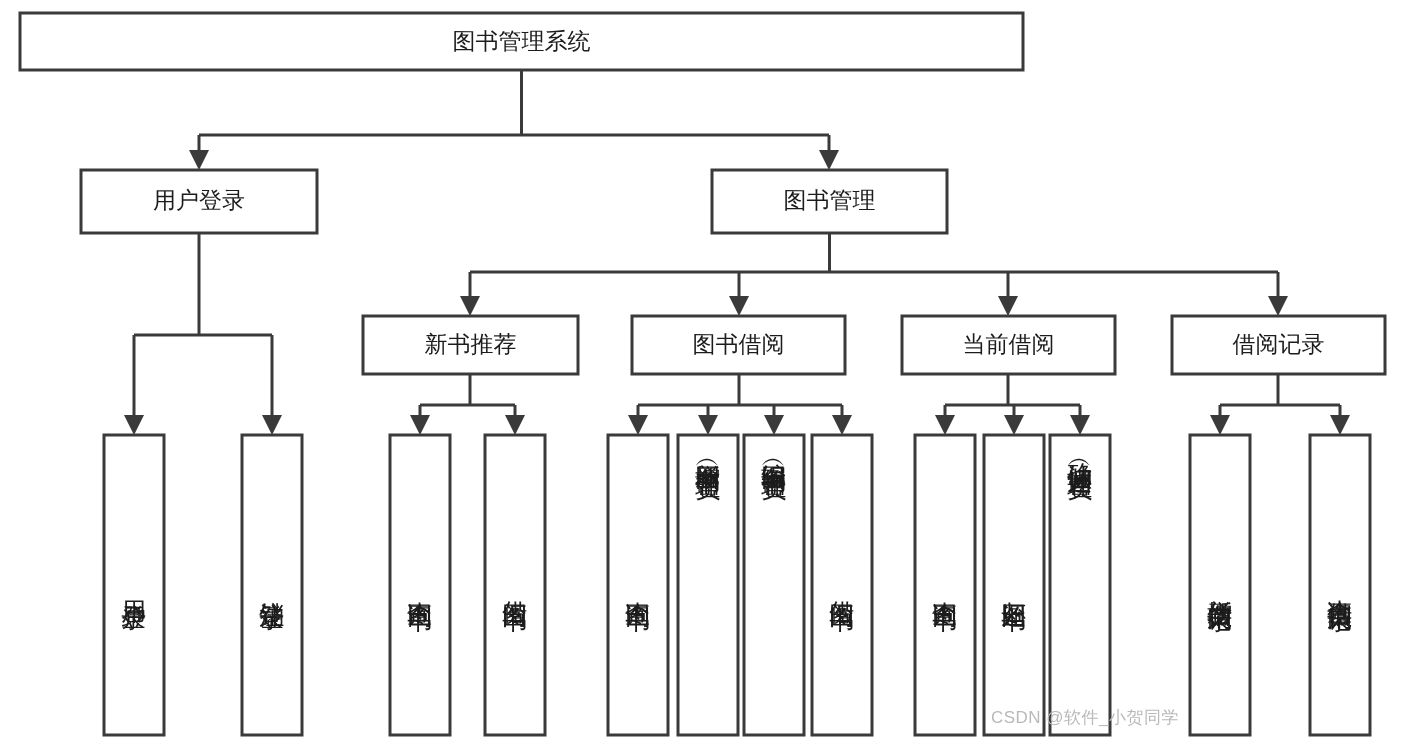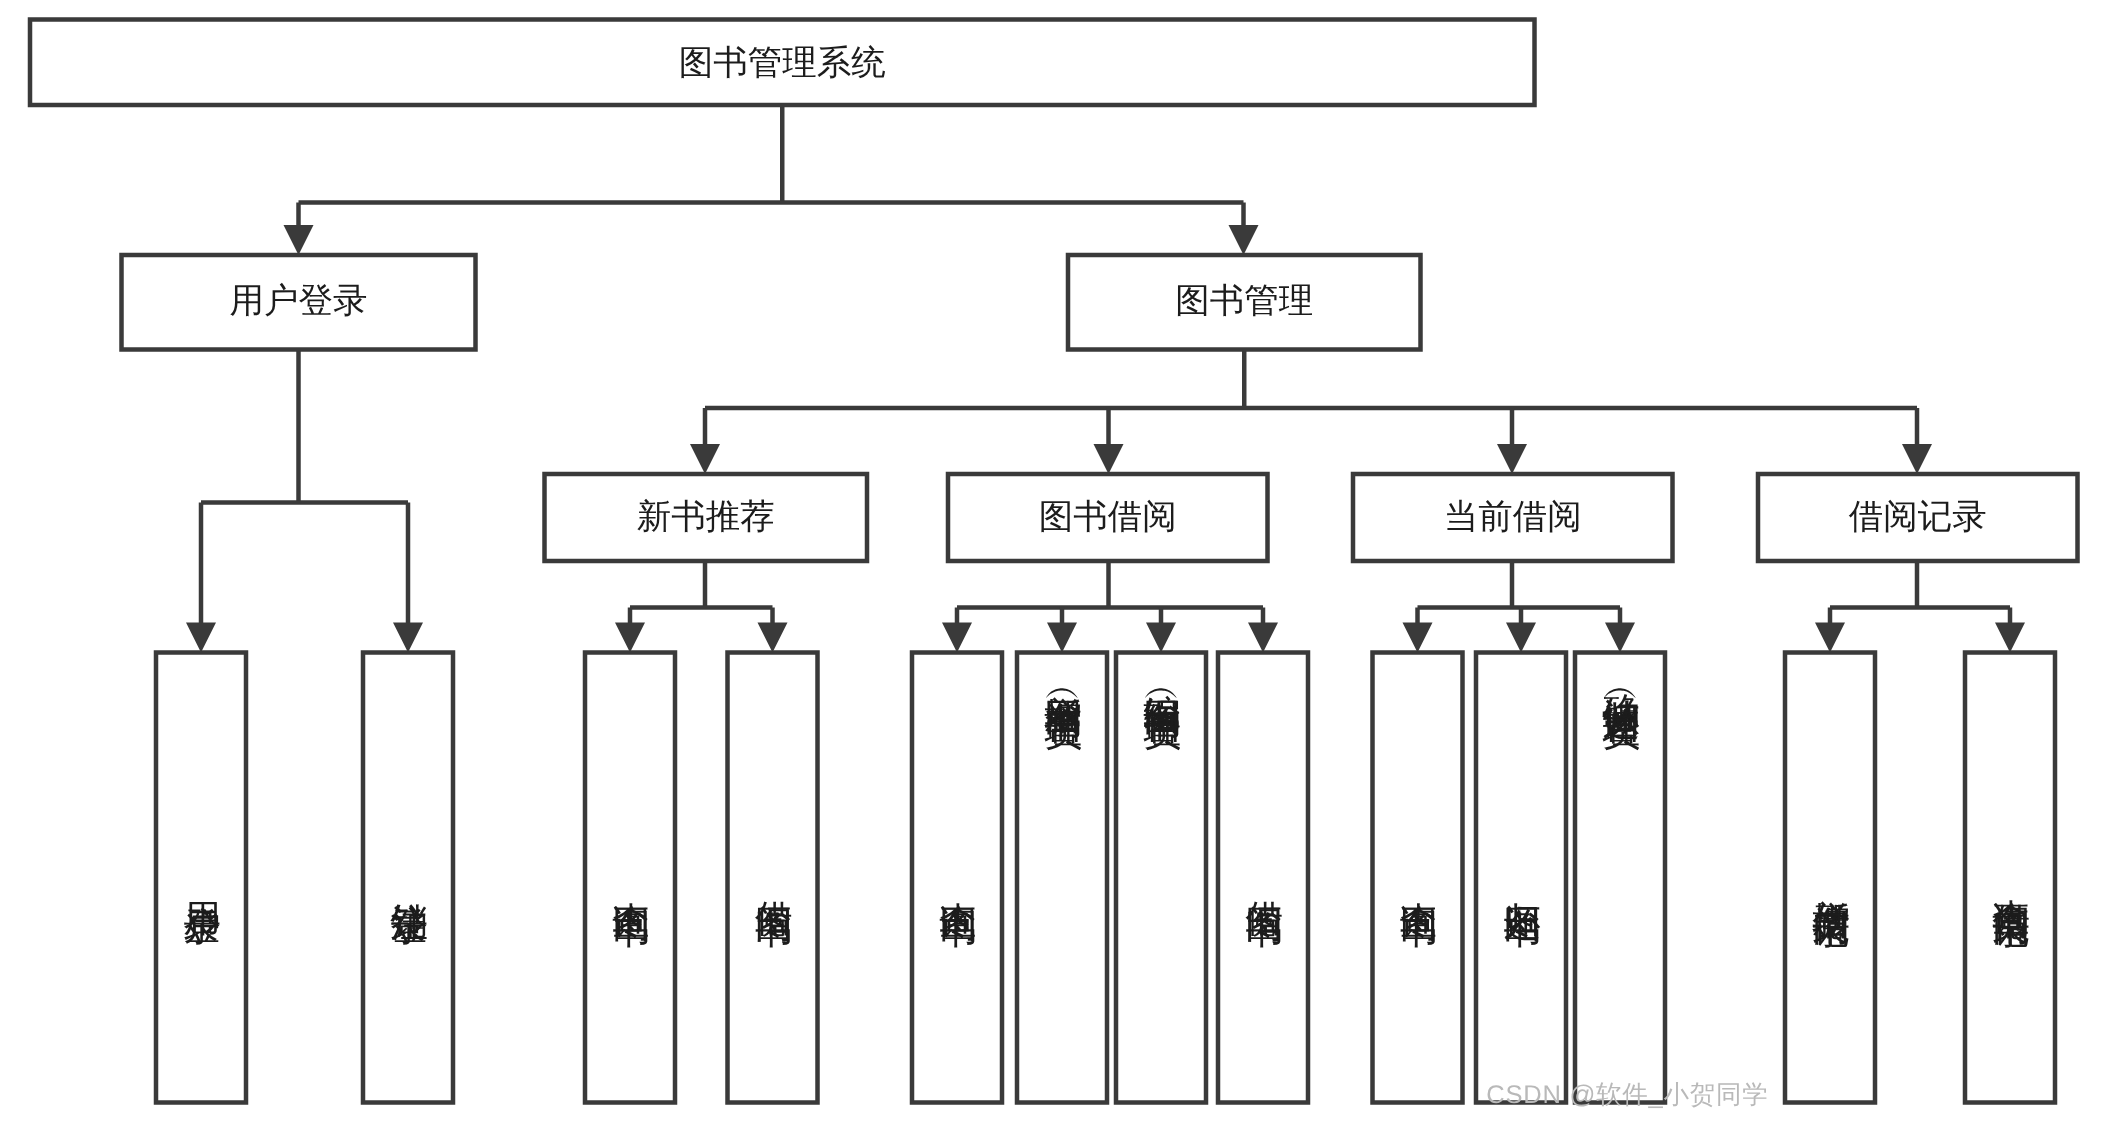--- a/index.html
+++ b/index.html
@@ -61,21 +61,21 @@
     font-family: "Liberation Sans", "DejaVu Sans", sans-serif;
     font-size: 25px;
     line-height: 1.06;
     letter-spacing: 2px;
     color: #1c1c1c;
     white-space: nowrap;
   }
   .watermark {
     position: absolute;
     right: 8px;
-    bottom: 6px;
+    bottom: 18px;
     font-family: "Liberation Sans", "DejaVu Sans", sans-serif;
     font-size: 17px;
     color: #b9b9b9;
     letter-spacing: 0.5px;
     user-select: none;
   }
 </style>
 </head>
 <body>
 

